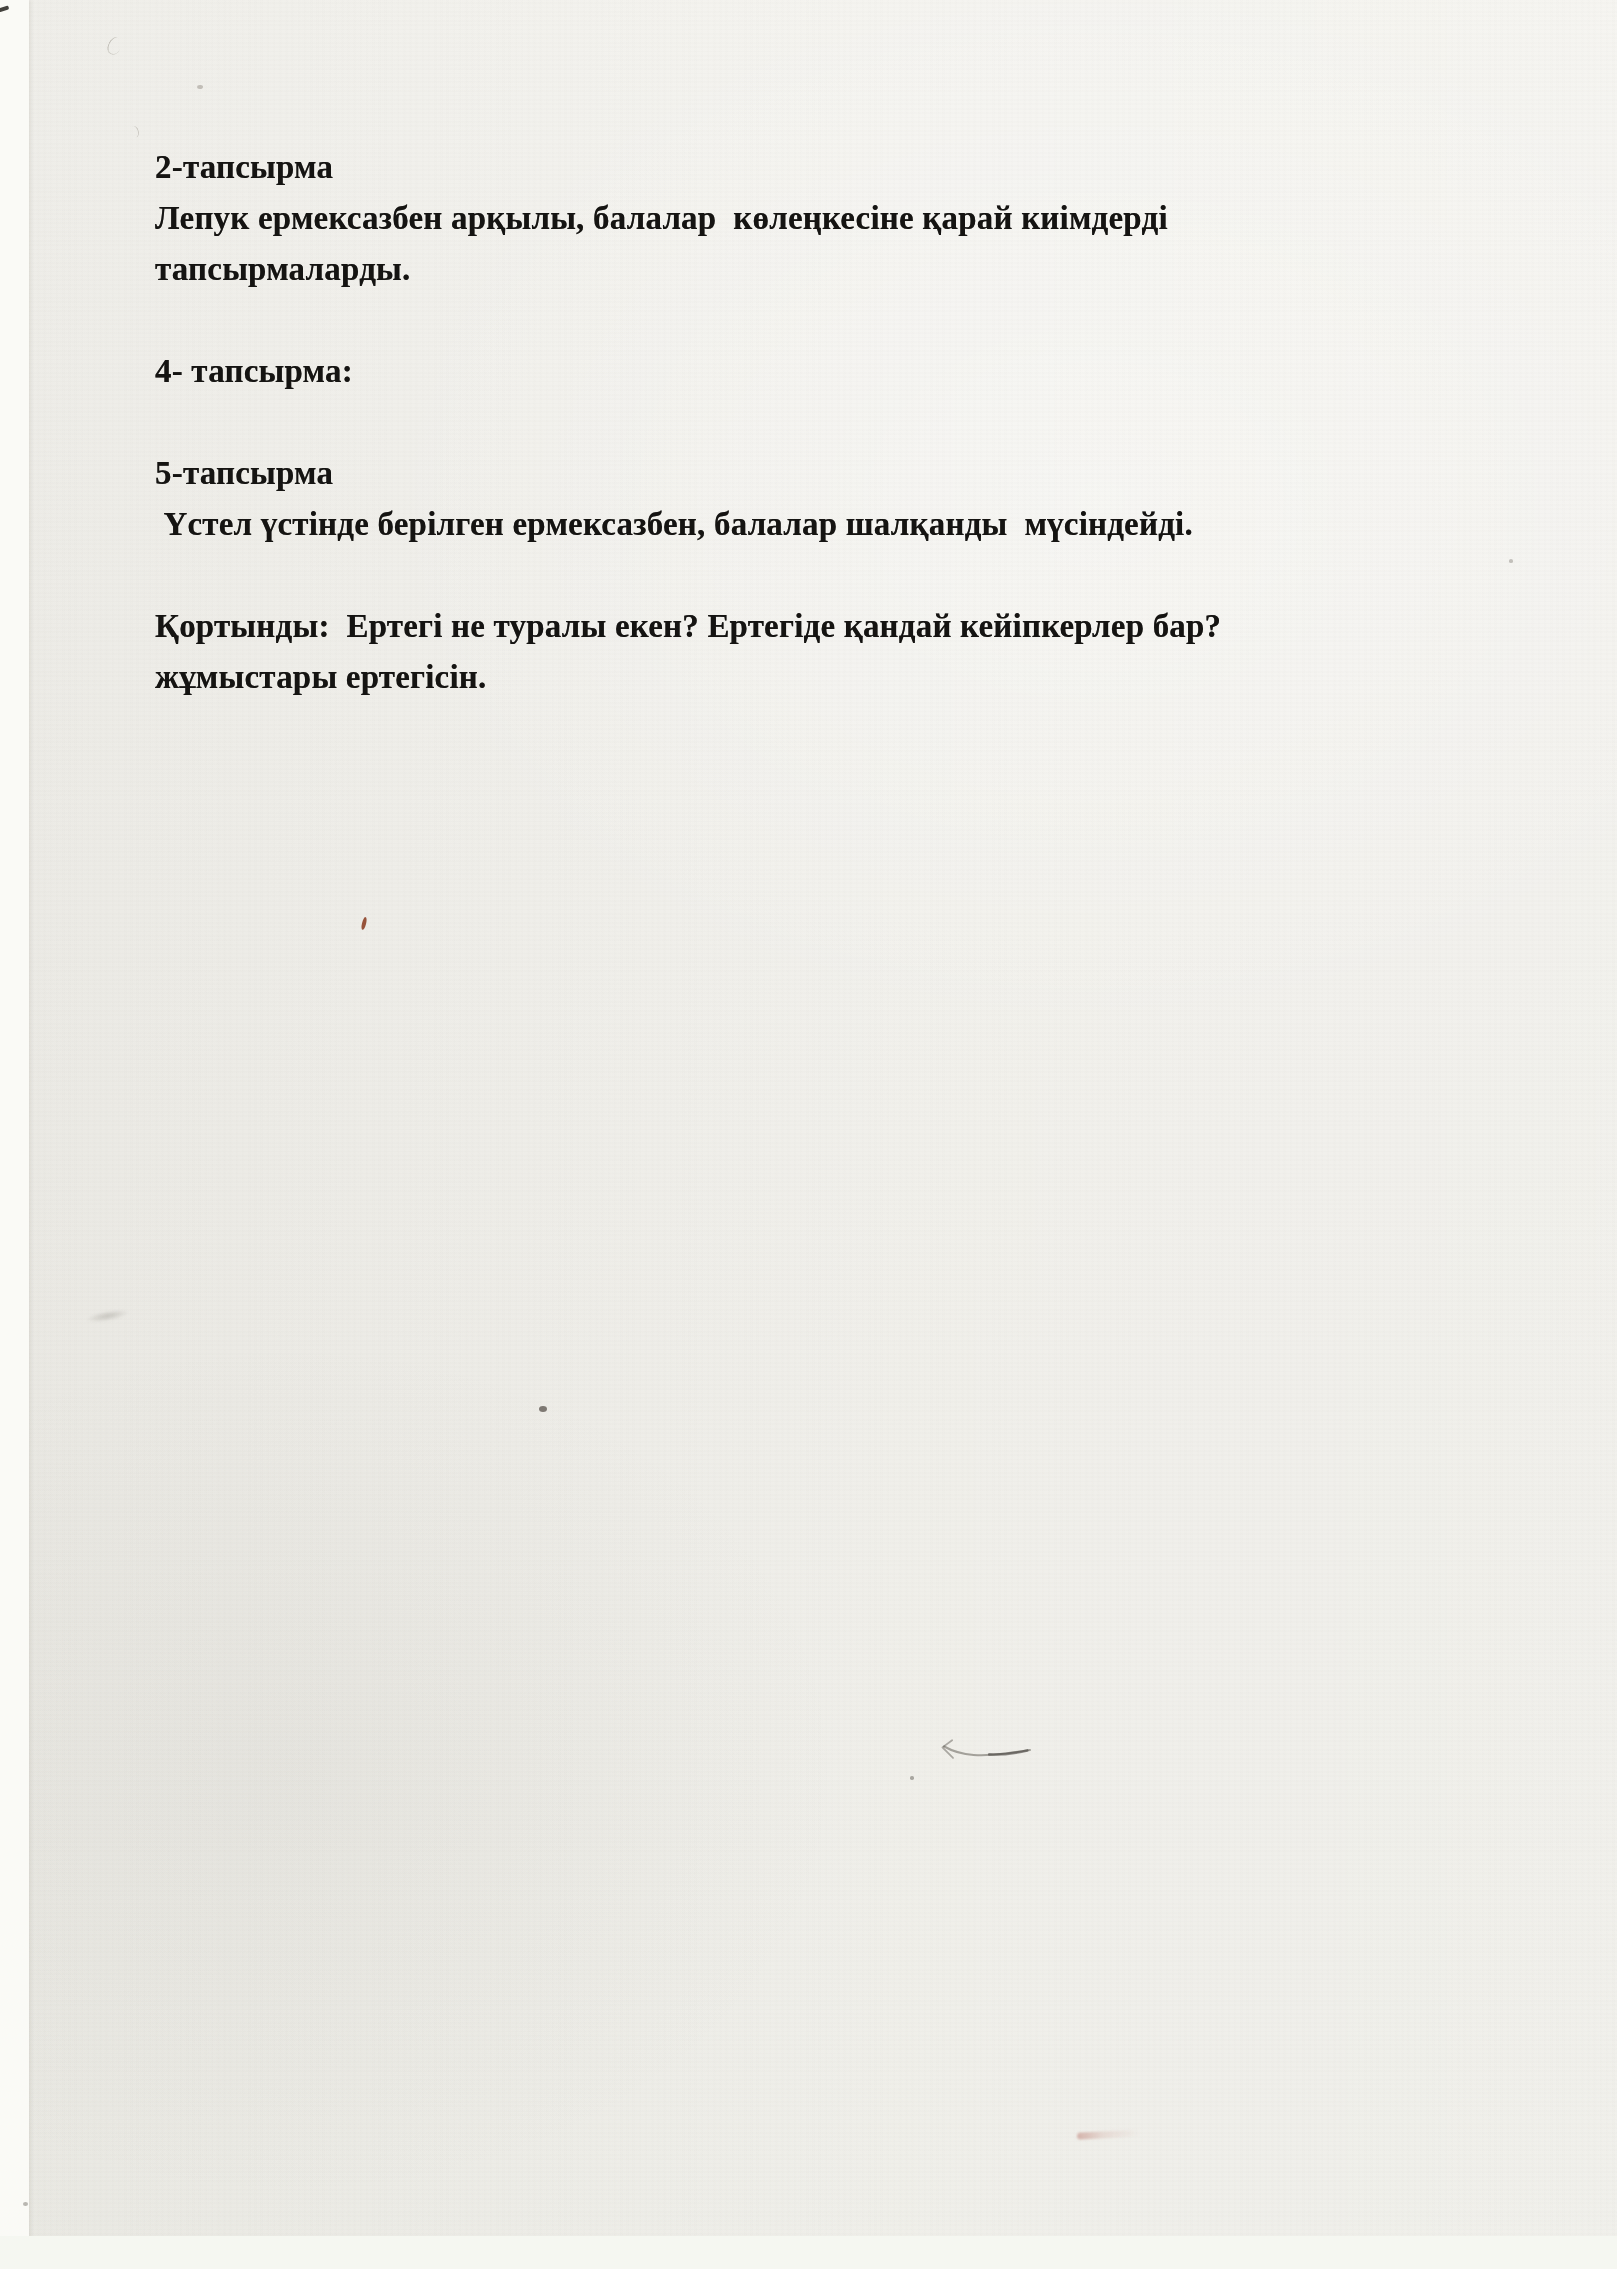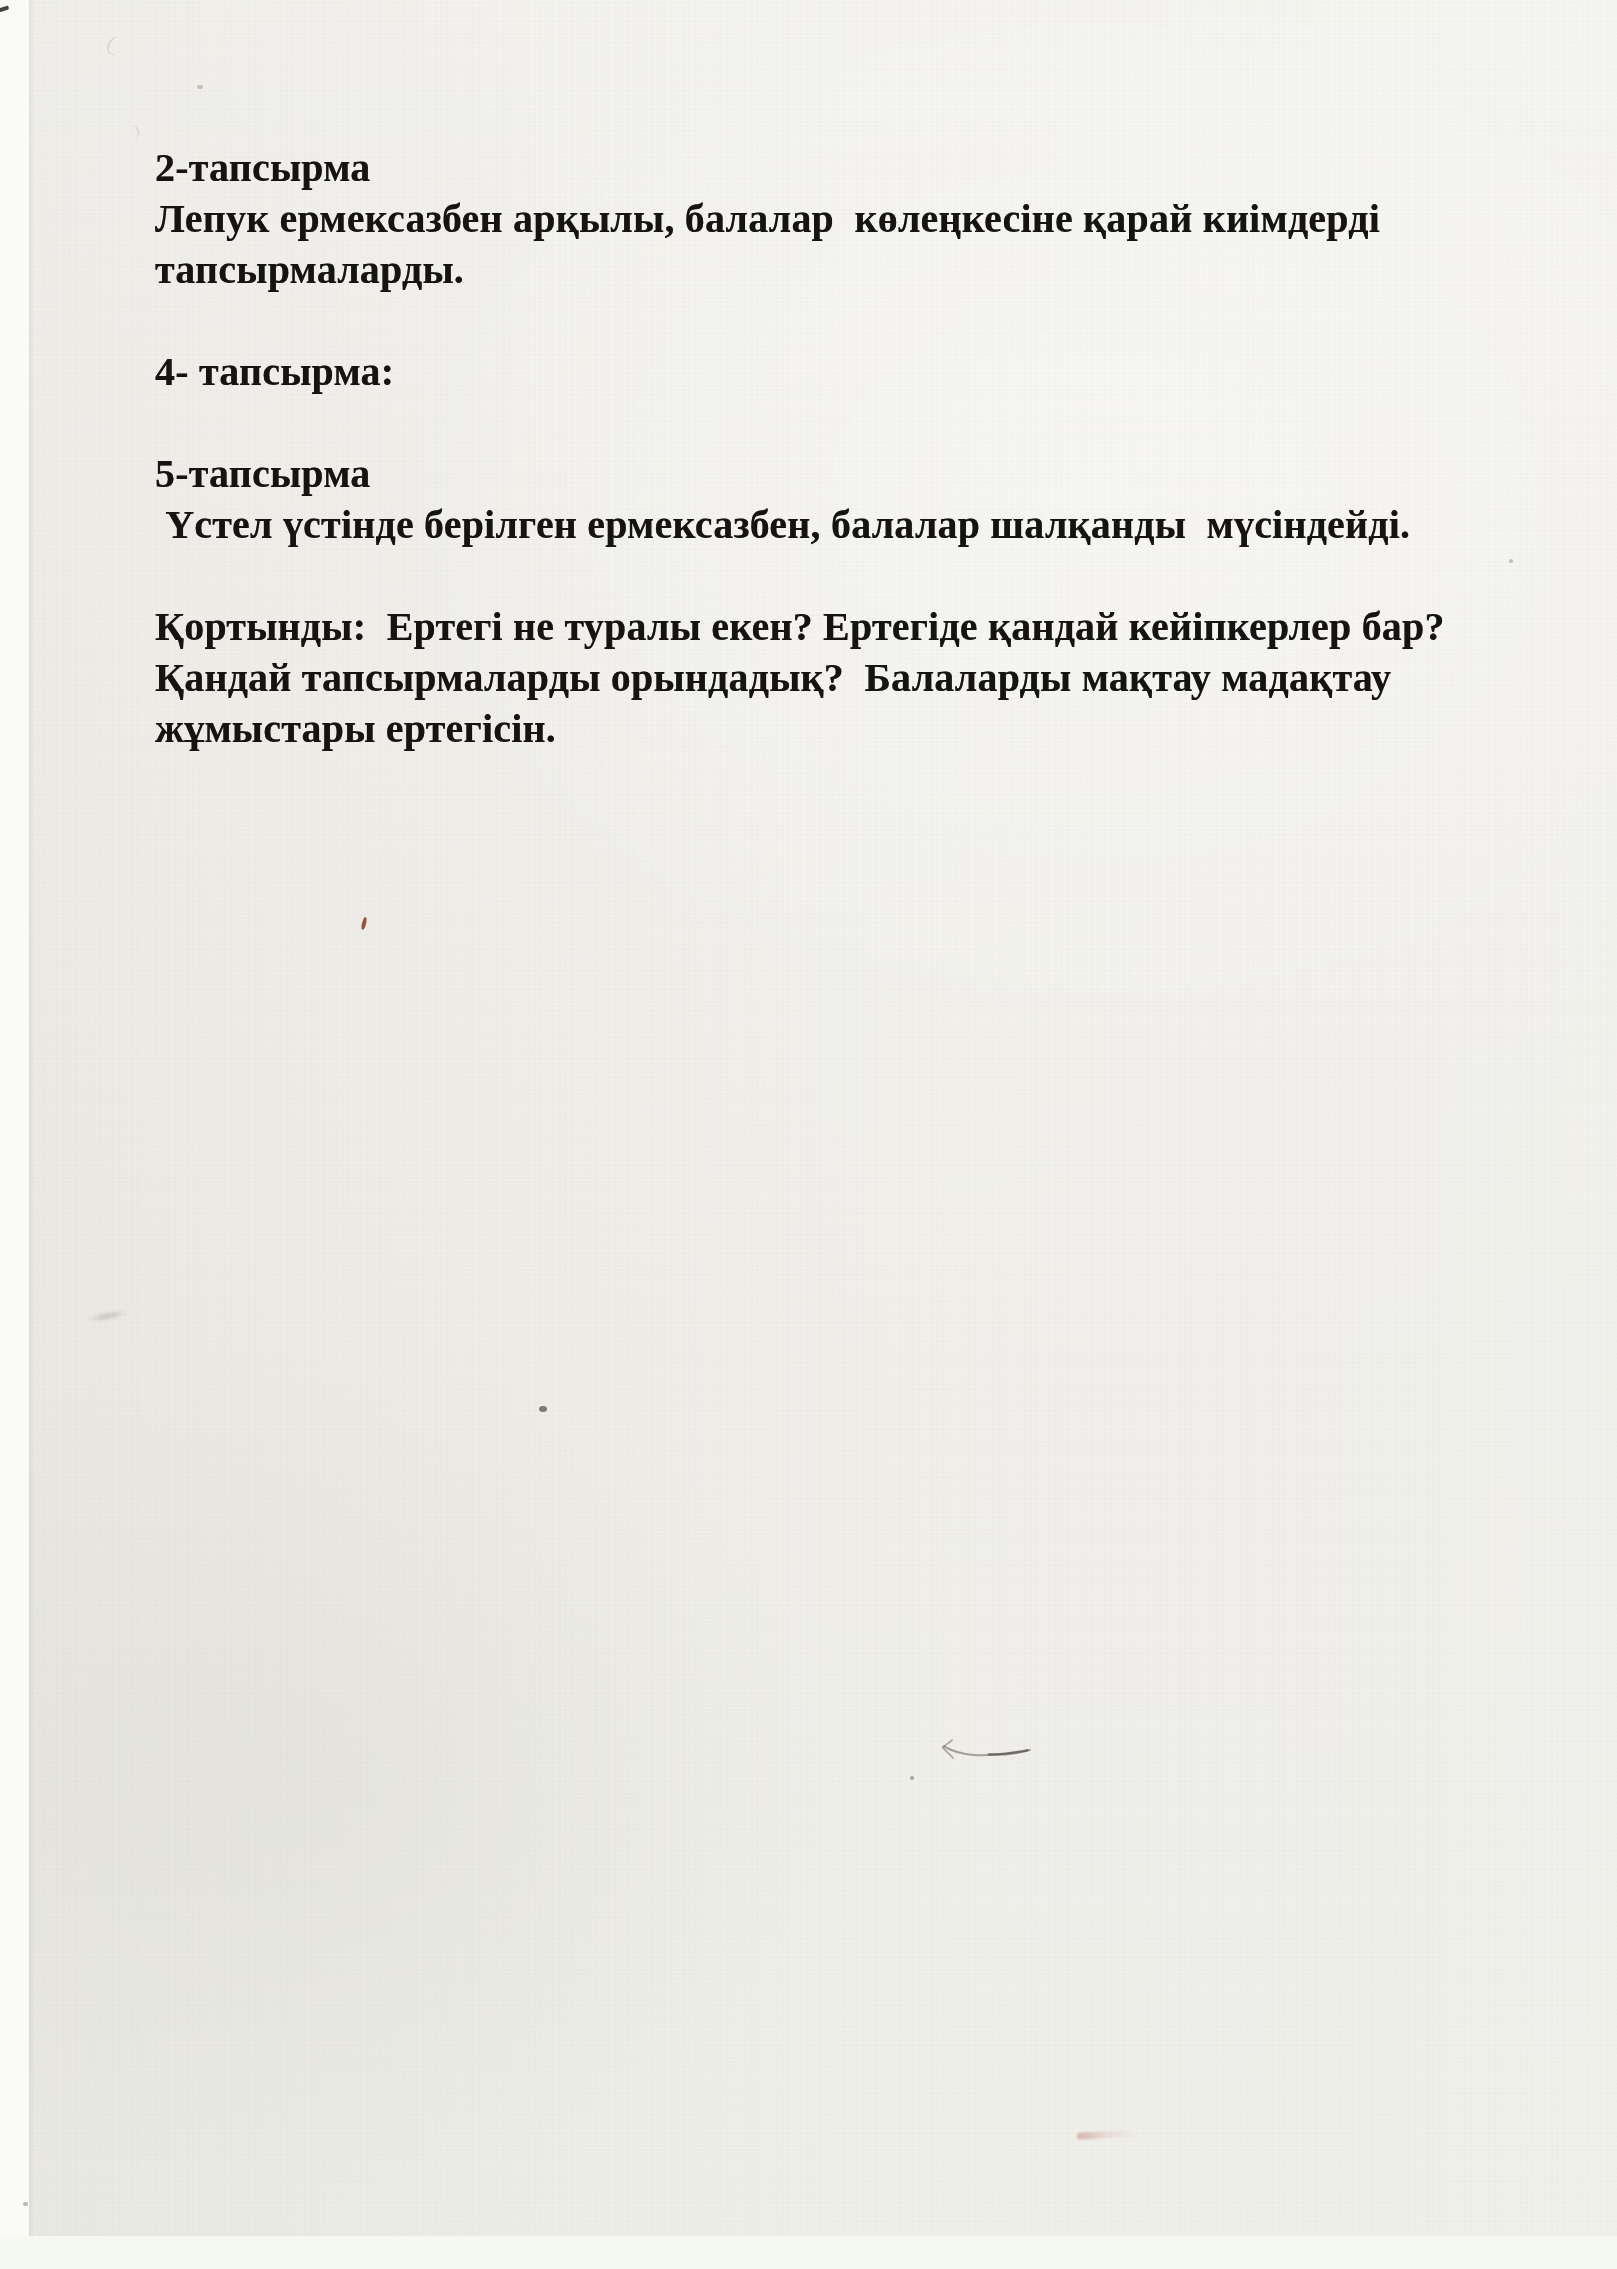--- a/index.html
+++ b/index.html
@@ -47,21 +47,21 @@
     width: 1617px; height: 34px;
     background: #f5f7f1;
   }
   
   .doc-text {
     position: absolute;
     left: 155px;
     top: 142px;
     width: 1419px;
     color: #151412;
-    font-size: 40px;
+    font-size: 33px;
     font-weight: 700;
     letter-spacing: 0.2px;
   }
   .doc-section { margin: 0 0 51px 0; }
   .doc-section:last-child { margin-bottom: 4px; }
   .text-line {
     height: 51px;
     line-height: 51px;
     white-space: pre;
     text-shadow: 0 0 0.4px rgba(20,18,15,0.6);
@@ -182,21 +182,20 @@
       <div class="text-line">4- тапсырма:</div>
     </div>
 
     <div class="doc-section">
       <div class="text-line">5-тапсырма</div>
       <div class="text-line"> Үстел үстінде берілген ермексазбен, балалар шалқанды  мүсіндейді.</div>
     </div>
 
     <div class="doc-section">
       <div class="text-line">Қортынды:  Ертегі не туралы екен? Ертегіде қандай кейіпкерлер бар?</div>
-      <div class="text-line">Қандай тапсырмаларды орындадық?  Балаларды мақтау мадақтау</div>
       <div class="text-line">жұмыстары ертегісін.</div>
     </div>
 
   </div>
 
   <div class="corner-scan-mark"></div>
   <div class="curl-mark-1"></div>
   <div class="curl-mark-2"></div>
   <div class="dust-fleck-1"></div>
   <div class="red-ink-speck"></div>

